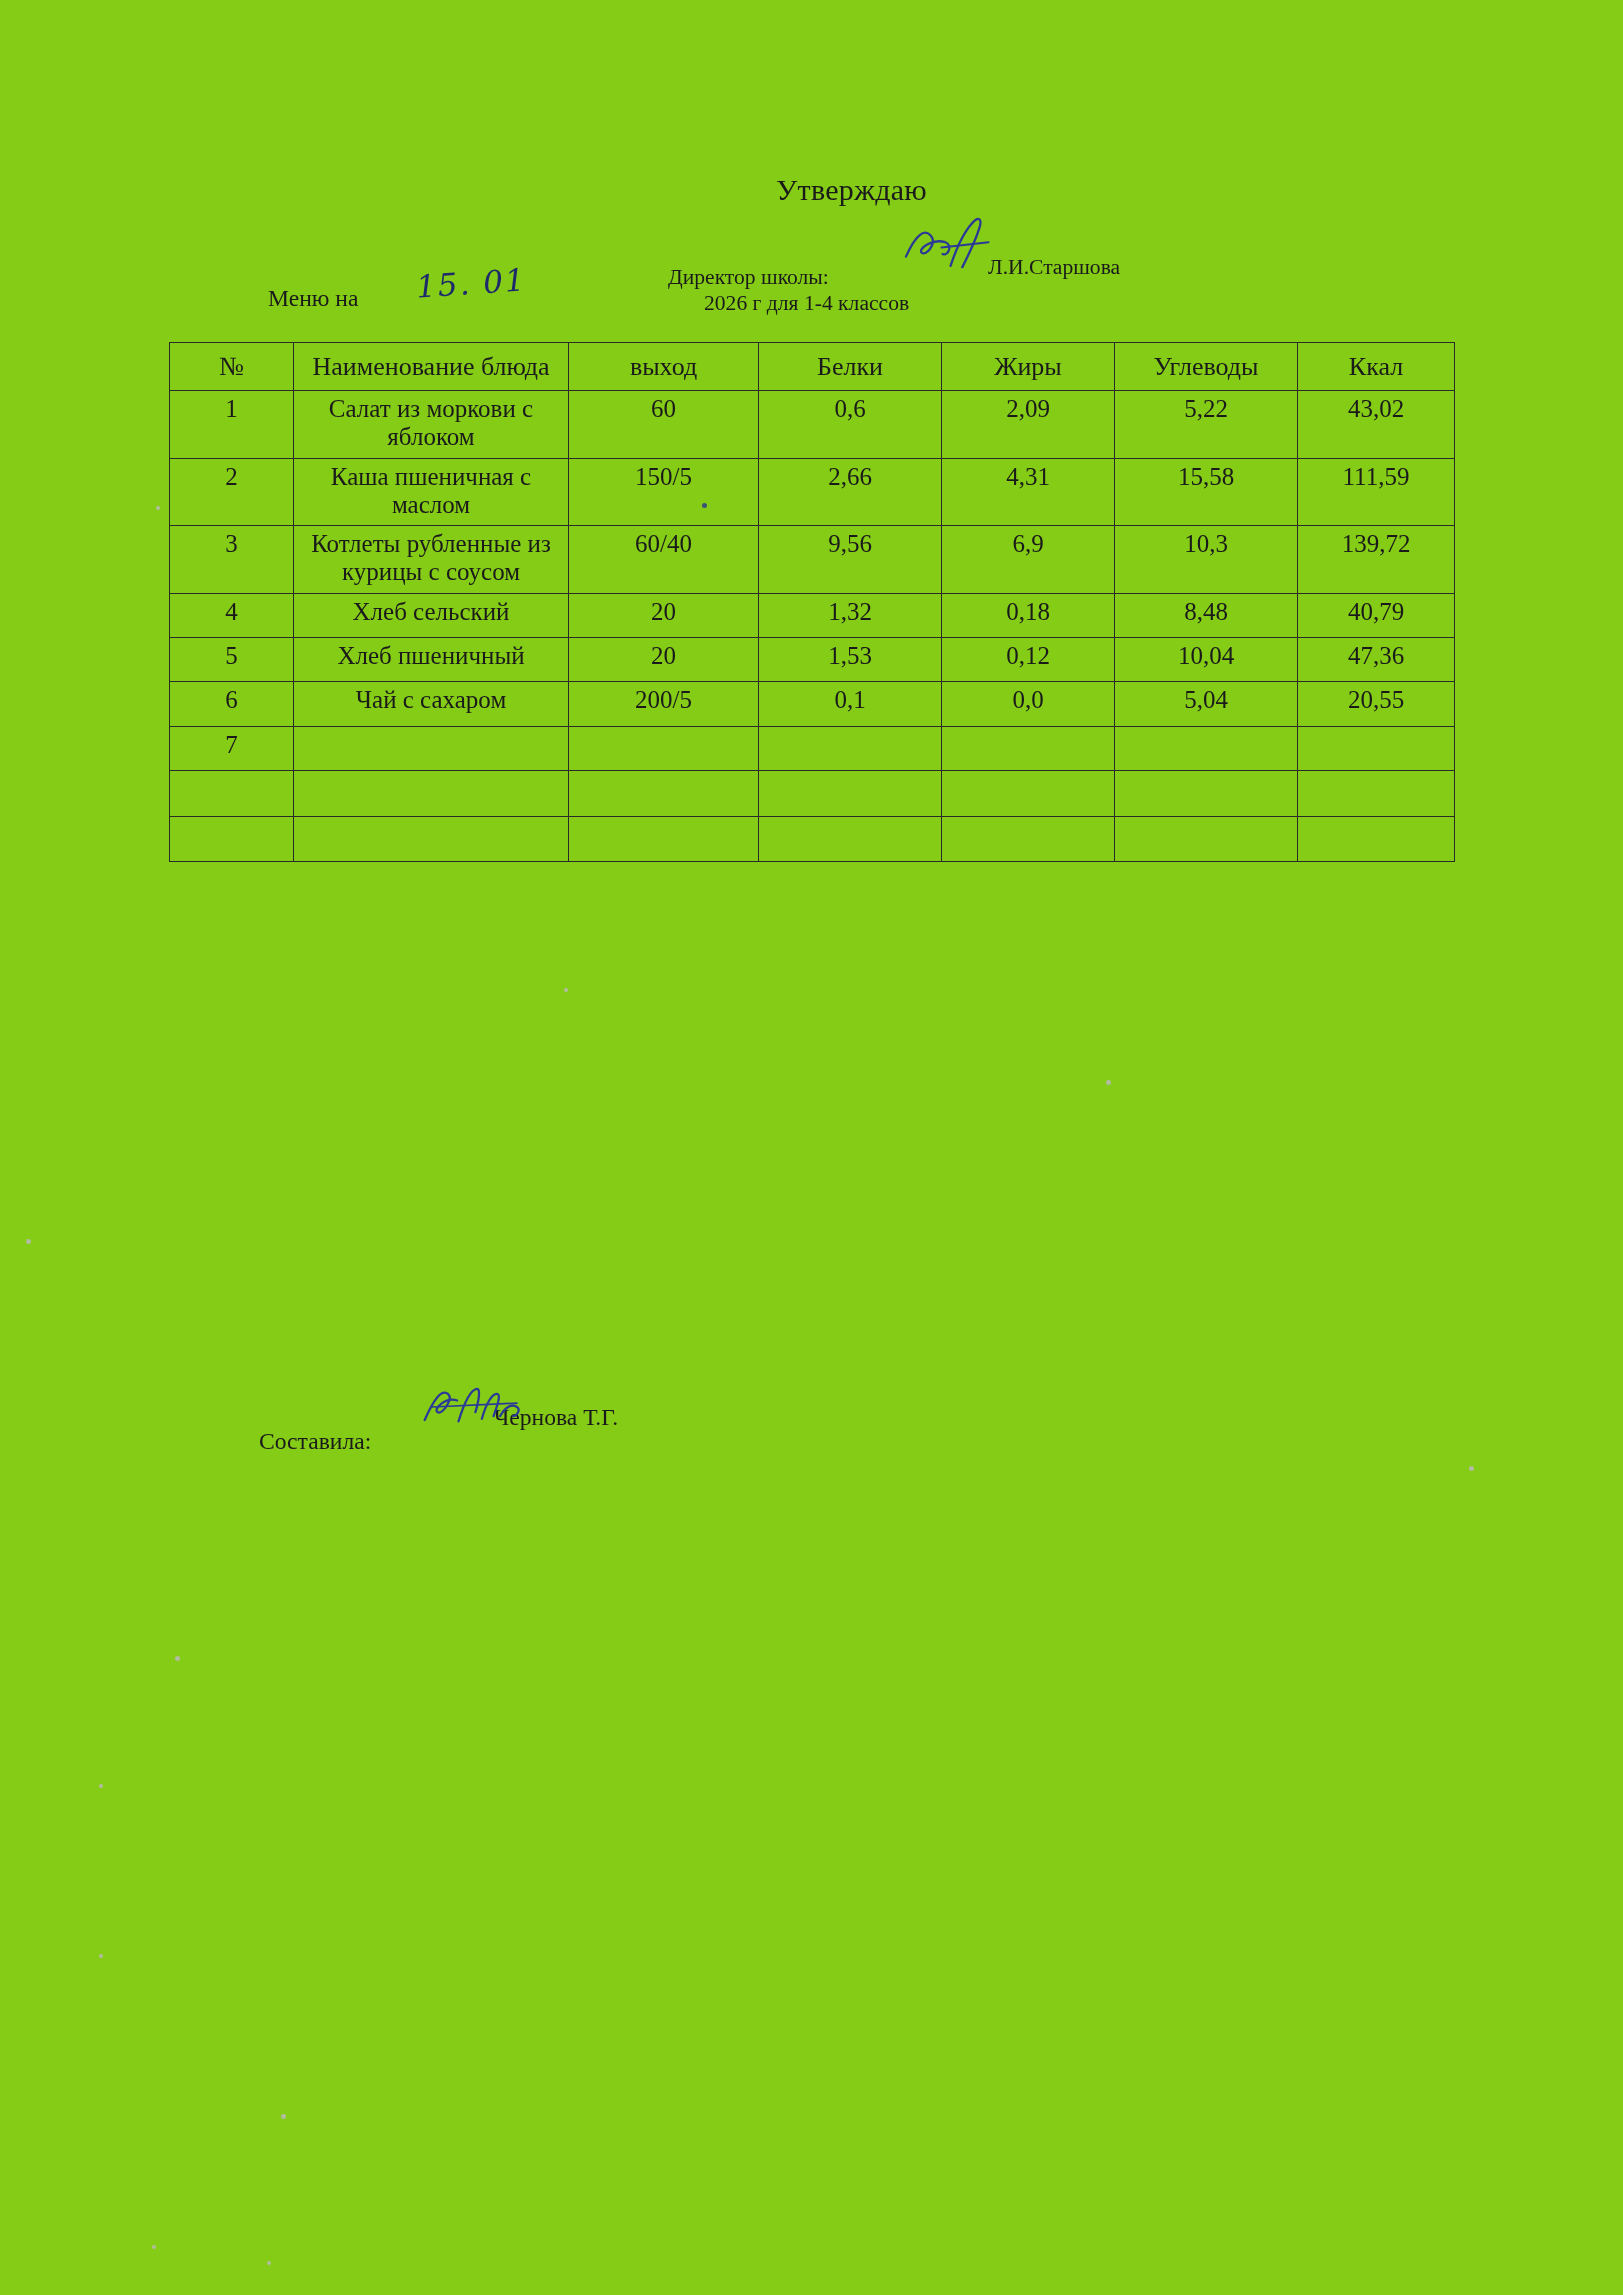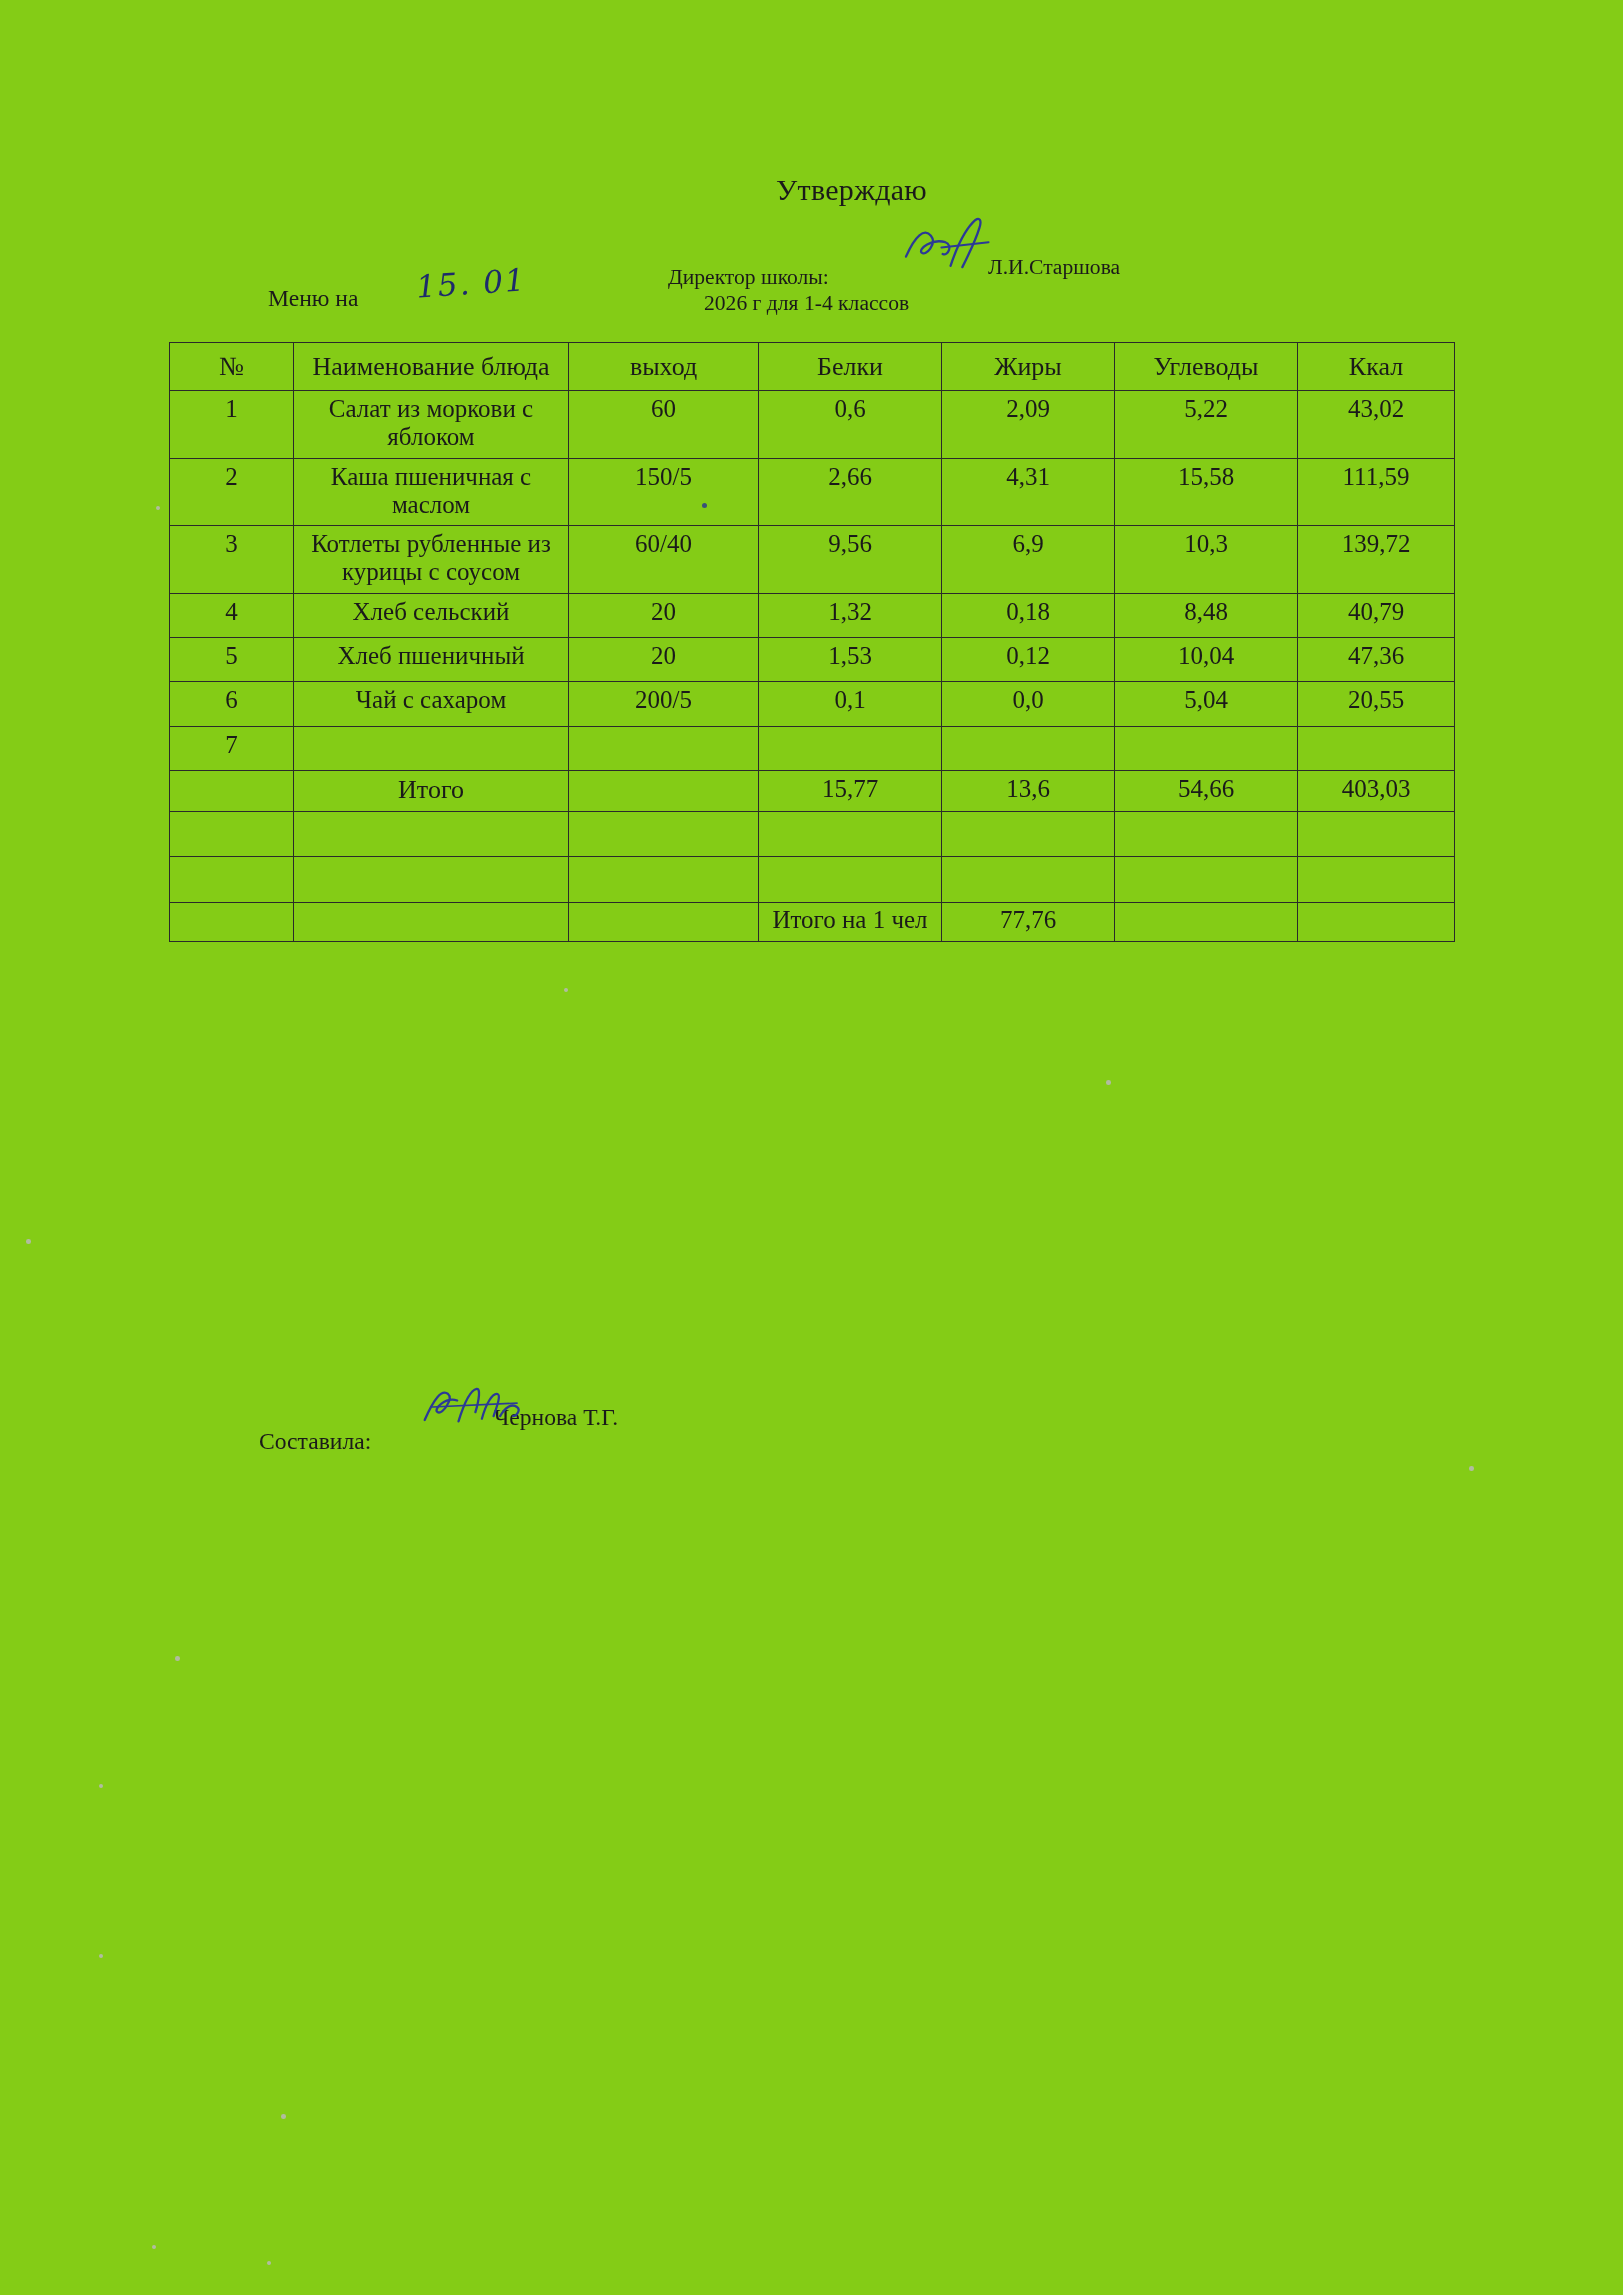--- a/index.html
+++ b/index.html
@@ -236,59 +236,41 @@
       <tr class="r-dish">
         <td>7</td>
         <td class="cell-name"></td>
         <td></td>
         <td></td>
         <td></td>
         <td></td>
         <td></td>
       </tr>
 
+
       <tr>
-        <td></td>
-        <td class="total-label">Итого</td>
-        <td></td>
-        <td>15,77</td>
-        <td>13,6</td>
-        <td>54,66</td>
-        <td>403,03</td>
+        <td class="empty"></td>
+        <td class="empty"></td>
+        <td class="empty"></td>
+        <td class="empty"></td>
+        <td class="empty"></td>
+        <td class="empty"></td>
+        <td class="empty"></td>
       </tr>
 
       <tr>
         <td class="empty"></td>
         <td class="empty"></td>
         <td class="empty"></td>
         <td class="empty"></td>
         <td class="empty"></td>
         <td class="empty"></td>
         <td class="empty"></td>
       </tr>
 
-      <tr>
-        <td class="empty"></td>
-        <td class="empty"></td>
-        <td class="empty"></td>
-        <td class="empty"></td>
-        <td class="empty"></td>
-        <td class="empty"></td>
-        <td class="empty"></td>
-      </tr>
-
-      <tr>
-        <td></td>
-        <td></td>
-        <td></td>
-        <td>Итого на 1 чел</td>
-        <td>77,76</td>
-        <td></td>
-        <td></td>
-      </tr>
     </tbody>
   </table>
 
   <div style="position:absolute; left:259px; top:1404px; font-size:23.6px;margin-top:24px;">Составила:</div>
   <div style="position:absolute; left:494px; top:1404px; font-size:23.6px;">Чернова Т.Г.</div>
 
   <svg class="sig-compiler" viewBox="0 0 180 80">
     <path d="M8 60 C22 28, 34 12, 44 20 C52 27, 36 52, 28 48 C20 44, 40 24, 58 30" fill="none" stroke="#2b3a96" stroke-width="3.5" stroke-linecap="round"></path>
     <path d="M60 62 C68 36, 78 14, 88 12 C94 11, 92 28, 86 48" fill="none" stroke="#2b3a96" stroke-width="3.5" stroke-linecap="round"></path>
     <path d="M96 58 C102 36, 112 18, 120 20 C126 22, 118 42, 114 54" fill="none" stroke="#2b3a96" stroke-width="3.5" stroke-linecap="round"></path>

